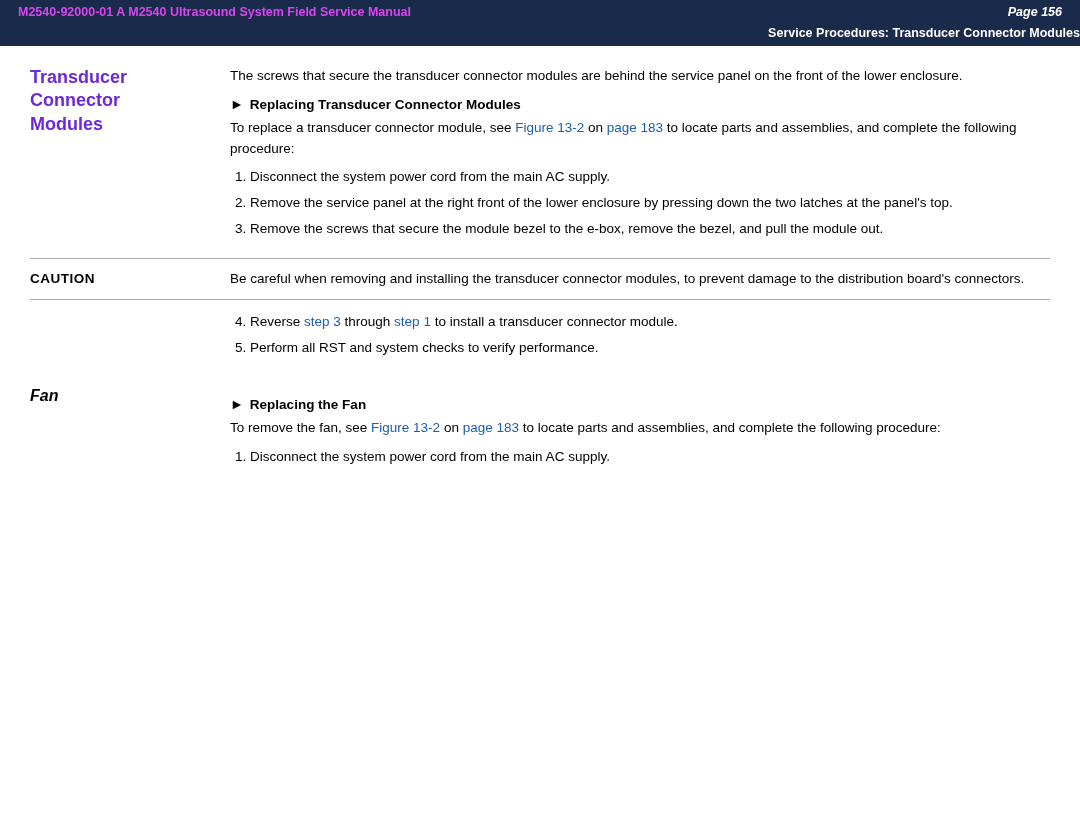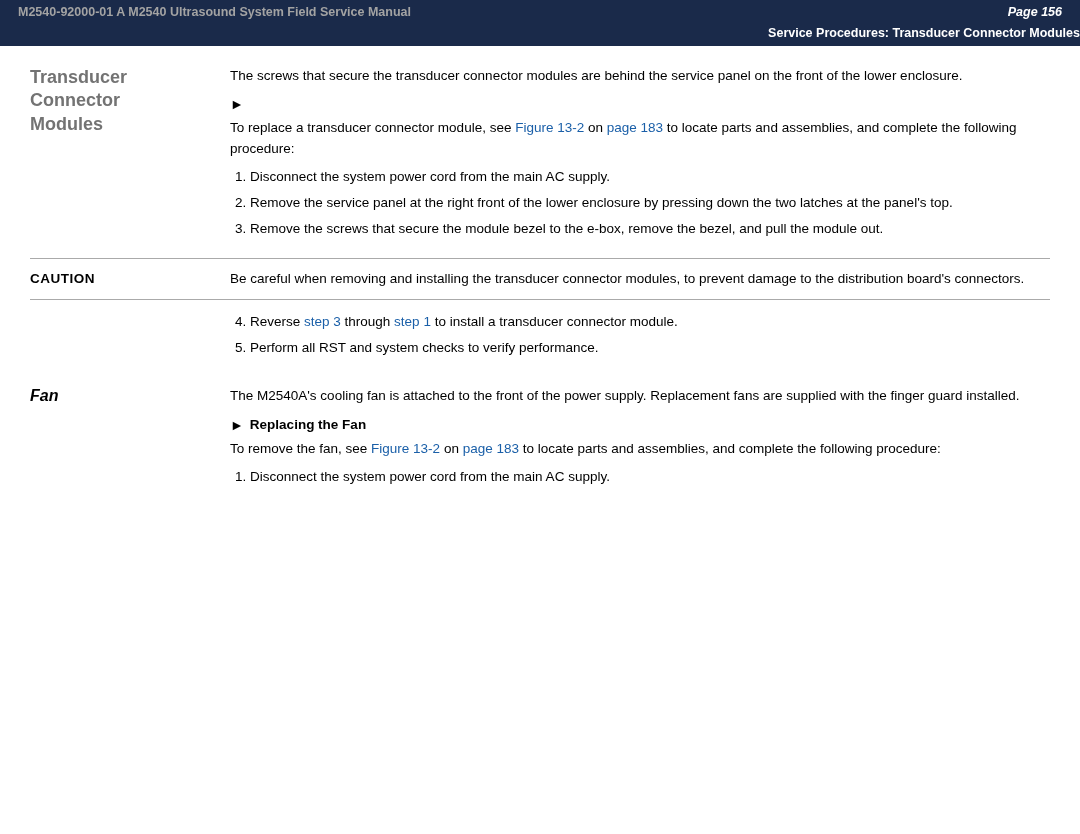--- a/index.html
+++ b/index.html
@@ -22,21 +22,21 @@
       background: #1a2a4a;
       color: #fff;
       display: flex;
       justify-content: space-between;
       align-items: center;
       padding: 5px 18px;
       font-size: 12.5px;
     }
     .header-left {
       font-weight: bold;
-      color: #a3a3a3;
+      color: #d946ef;
     }
     .header-right {
       font-weight: bold;
       color: #fff;
       text-align: right;
       font-style: italic;
     }
     .header-subtitle {
       background: #1a2a4a;
       color: #fff;
@@ -59,21 +59,21 @@
     .section-left {
       width: 200px;
       min-width: 200px;
       padding-right: 20px;
       padding-top: 2px;
     }
     .section-title {
       font-weight: bold;
       font-size: 18px;
       line-height: 1.3;
-      color: #737373;
+      color: #6d28d9;
     }
     .section-title-fan {
       font-weight: bold;
       font-size: 16px;
       line-height: 1.3;
       color: #000;
       font-style: italic;
     }
     .section-content {
       flex: 1;
@@ -163,20 +163,21 @@
           <span>Transducer</span><br>
           <span>Connector</span><br>
           <span>Modules</span>
         </div>
       </div>
       <div class="section-content">
         <p class="para">The screws that secure the transducer connector modules are behind the service panel on the front of the lower enclosure.</p>
 
         <div class="subsection-heading">
           <span class="arrow-icon">►</span>
+          <span>Replacing Transducer Connector Modules</span>
         </div>
 
         <p class="para">
           <span>To replace a transducer connector module, see </span><a class="link-blue">Figure 13-2</a><span> on </span><a class="link-blue">page 183</a><span> to locate parts and assemblies, and complete the following procedure:</span>
         </p>
 
         <ol class="numbered-list">
           <li>
             <span>Disconnect the system power cord from the main AC supply.</span>
           </li>
@@ -209,21 +210,20 @@
           </li>
         </ol>
       </div>
     </div>
 
     <div class="section-row" style="margin-top: 18px;">
       <div class="section-left">
         <div class="section-title-fan">Fan</div>
       </div>
       <div class="section-content">
-        <p class="para">The M2540A's cooling fan is attached to the front of the power supply. Replacement fans are supplied with the finger guard installed.</p>
 
         <div class="subsection-heading">
           <span class="arrow-icon">►</span>
           <span>Replacing the Fan</span>
         </div>
 
         <p class="para">
           <span>To remove the fan, see </span><a class="link-blue">Figure 13-2</a><span> on </span><a class="link-blue">page 183</a><span> to locate parts and assemblies, and complete the following procedure:</span>
         </p>
 

